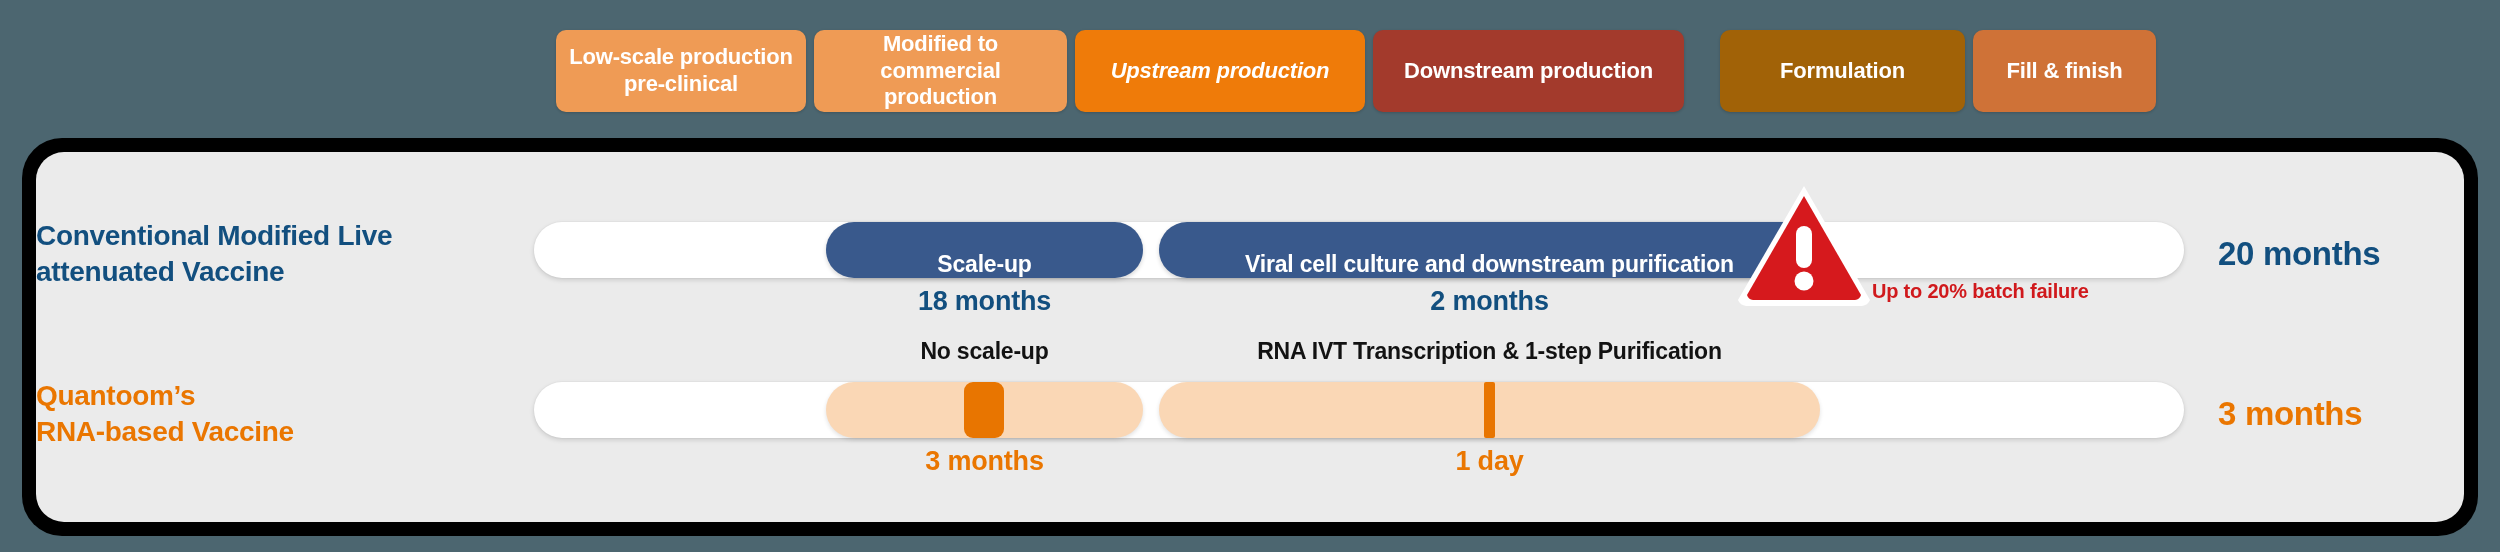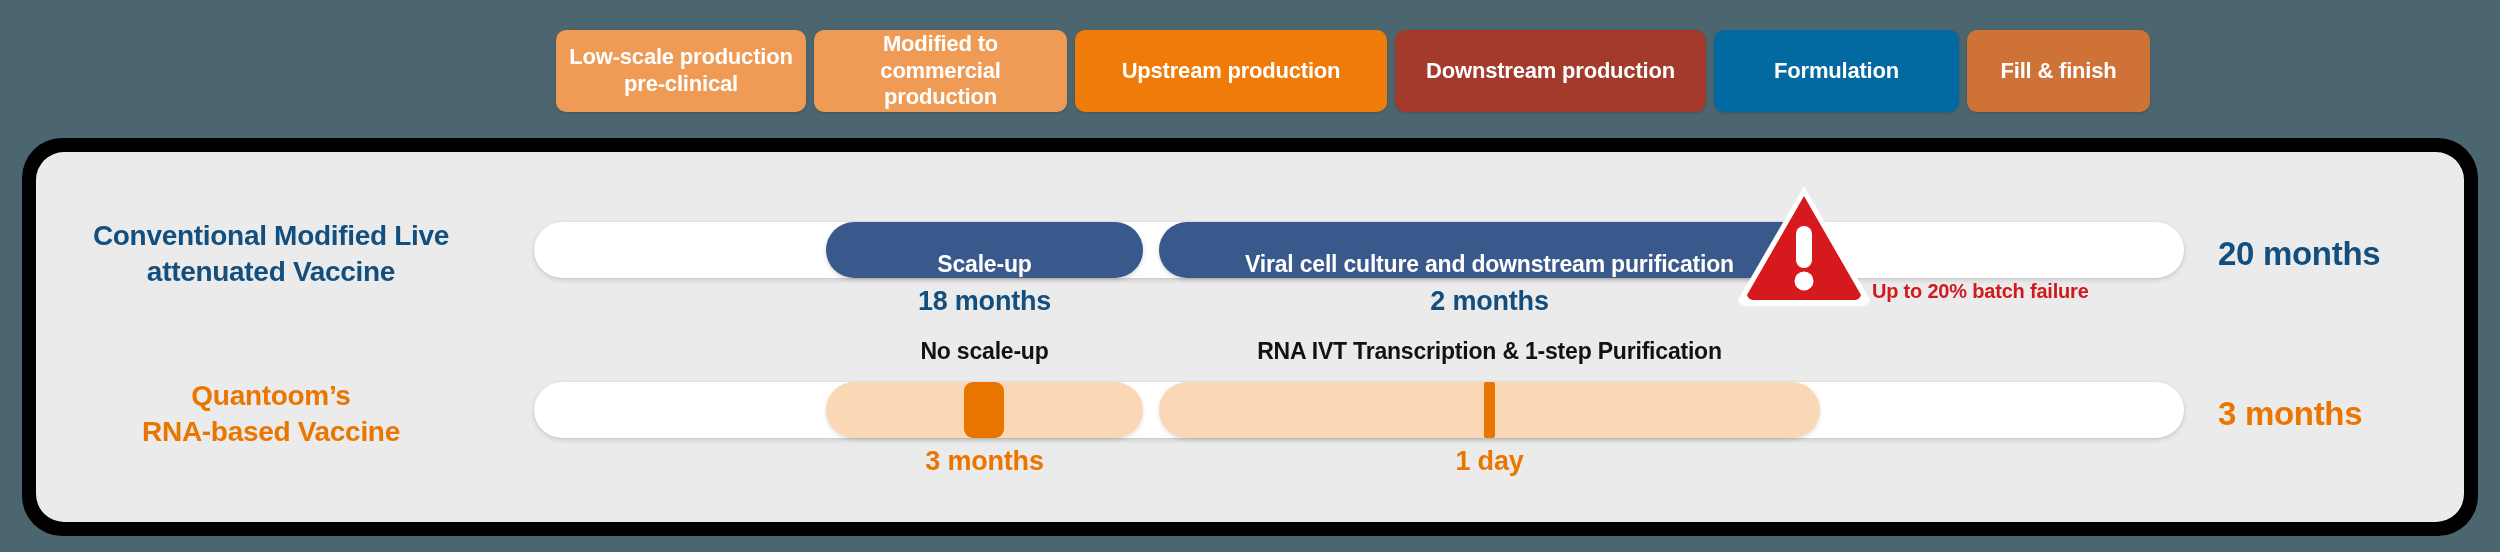--- a/index.html
+++ b/index.html
@@ -74,21 +74,21 @@
     height: 160px;
     display: flex;
     align-items: center;
   }
   .row-conventional { top: 22px; }
   .row-rna          { top: 182px; }
 
   .row-label {
     width: 498px;
     flex: 0 0 498px;
-    text-align: center;
+    text-align: left;
     padding-right: 28px;
     font-size: 28px;
     font-weight: 700;
     line-height: 1.28;
     letter-spacing: -0.3px;
   }
   .row-label.conventional { color: #124f7f; }
   .row-label.rna          { color: #ea7600; }
 
   
@@ -202,27 +202,27 @@
 </head>
 <body>
 
 <div class="stage-header">
   <div class="stage-box" style="width:250px;background:#ef9b55;">
     <span>Low-scale production pre-clinical</span>
   </div>
   <div class="stage-box" style="width:253px;background:#ef9b55;">
     <span>Modified to commercial production</span>
   </div>
-  <div class="stage-box" style="width:312px;background:#ef7b09;">
+  <div class="stage-box" style="width:290px;background:#ef7b09;font-style:italic;">
     <span>Upstream production</span>
   </div>
   <div class="stage-box" style="width:311px;background:#a33a2c;">
     <span>Downstream production</span>
   </div>
-  <div class="stage-box" style="width:245px;background:#0369a1;">
+  <div class="stage-box" style="width:245px;background:#a16207;margin-left:28px;">
     <span>Formulation</span>
   </div>
   <div class="stage-box" style="width:183px;background:#cf7237;">
     <span>Fill &amp; finish</span>
   </div>
 </div>
 
 <div class="frame">
   <div class="panel">
 

